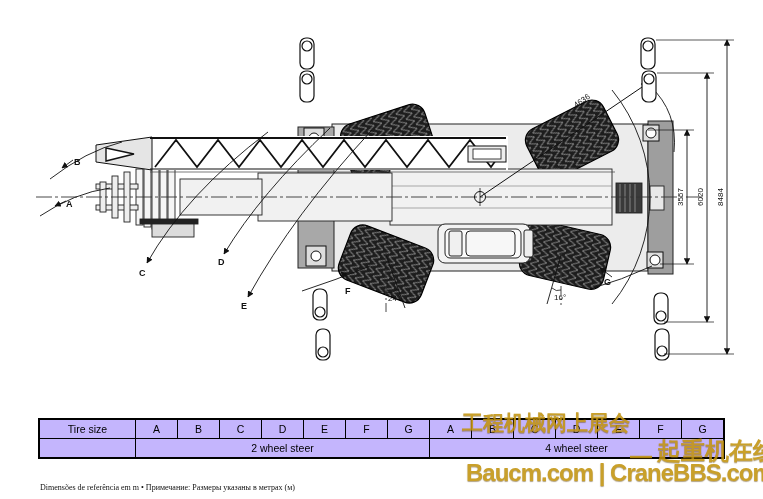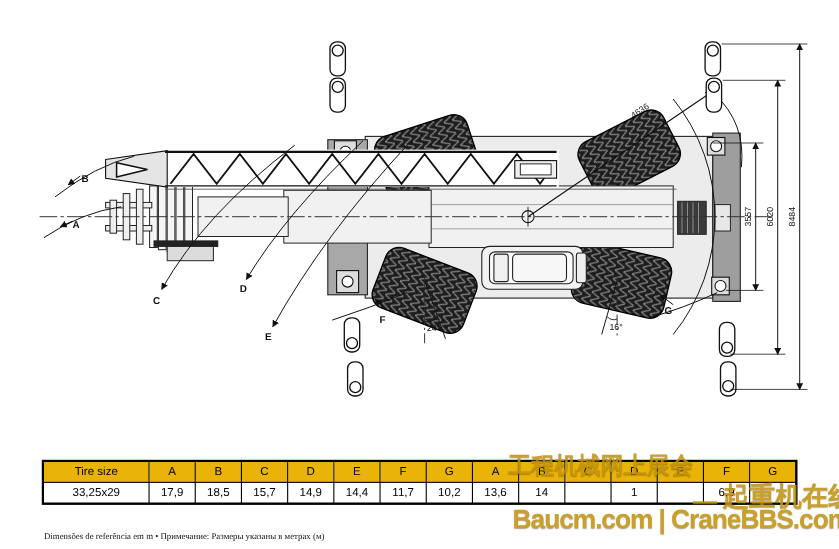--- a/index.html
+++ b/index.html
@@ -4,21 +4,21 @@
 <style>
   html,body{margin:0;padding:0;background:#fff;}
   .canvas{position:relative;width:763px;height:499px;overflow:hidden;background:#fff;
           font-family:"Liberation Sans",sans-serif;}
   svg text{font-family:"Liberation Sans",sans-serif;fill:#111;}
   
   .dim-table{position:absolute;left:39px;top:419px;border-collapse:collapse;table-layout:fixed;
              width:672px;z-index:2;background:#fff;}
   .dim-table td{border:1px solid #000;text-align:center;font-size:10.5px;color:#000;
                 height:18px;padding:0;overflow:hidden;white-space:nowrap;}
-  .dim-table .hdr{background:#eab308;}
+  .dim-table .hdr{background:#c4b5fd;}
   .dim-table .tire-col{width:95px;}
   .dim-table .c{width:41px;}
   .outer{outline:2px solid #000;outline-offset:-1px;}
   
   .note{position:absolute;left:40px;top:482px;width:715px;z-index:1;
         font-family:"Liberation Serif",serif;font-size:8px;color:#111;line-height:10px;}
   .note .l2{margin-top:1px;}
   
   .wm{position:absolute;z-index:5;font-weight:bold;opacity:.88;
       text-shadow:0 1px 1px rgba(96,66,0,.55);white-space:nowrap;}
@@ -227,35 +227,23 @@
       <td class="hdr c">G</td>
       <td class="hdr c">A</td>
       <td class="hdr c">B</td>
       <td class="hdr c">C</td>
       <td class="hdr c">D</td>
       <td class="hdr c">E</td>
       <td class="hdr c">F</td>
       <td class="hdr c">G</td>
     </tr>
     <tr>
-      <td>33,25x29</td>
-      <td>17,9</td>
-      <td>18,5</td>
-      <td>15,7</td>
-      <td>14,9</td>
-      <td>14,4</td>
-      <td>11,7</td>
-      <td>10,2</td>
-      <td>13,6</td>
-      <td>14</td>
-      <td></td>
-      <td>1</td>
-      <td></td>
-      <td>6,9</td>
-      <td></td>
+      <td class="hdr tire-col"></td>
+      <td class="hdr" colspan="7">2 wheel steer</td>
+      <td class="hdr" colspan="7">4 wheel steer</td>
     </tr>
   </tbody>
     </table>
 
   <div class="note">
     <div class="l2">Dimensões de referência em m • Примечание: Размеры указаны в метрах (м)</div>
   </div>
 
   <div class="wm wm1l" style="color: rgb(194, 147, 13);">工程机械网上展会</div>
   <div class="wm wm1d" style="color: rgb(194, 147, 13);">—</div>

